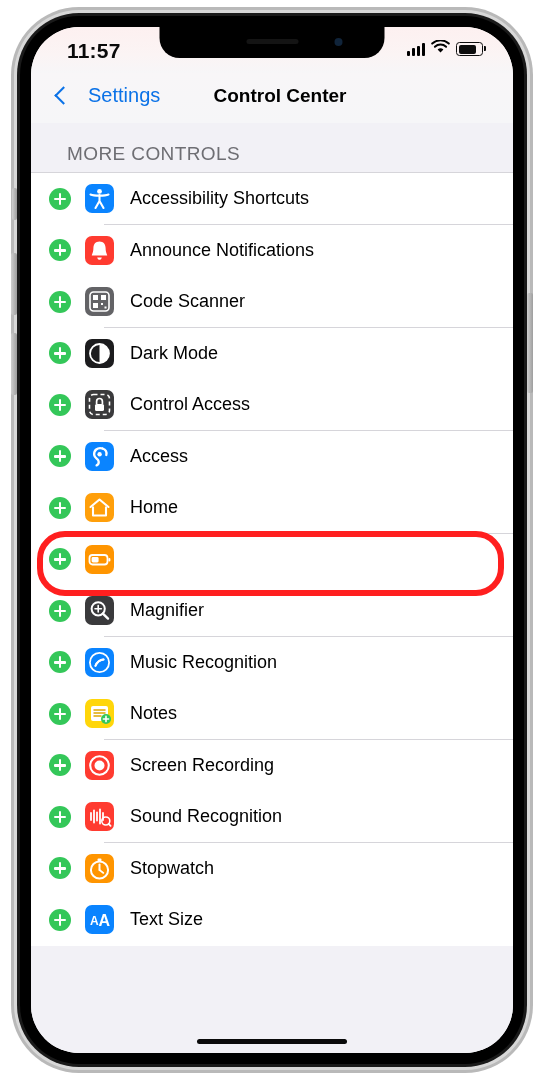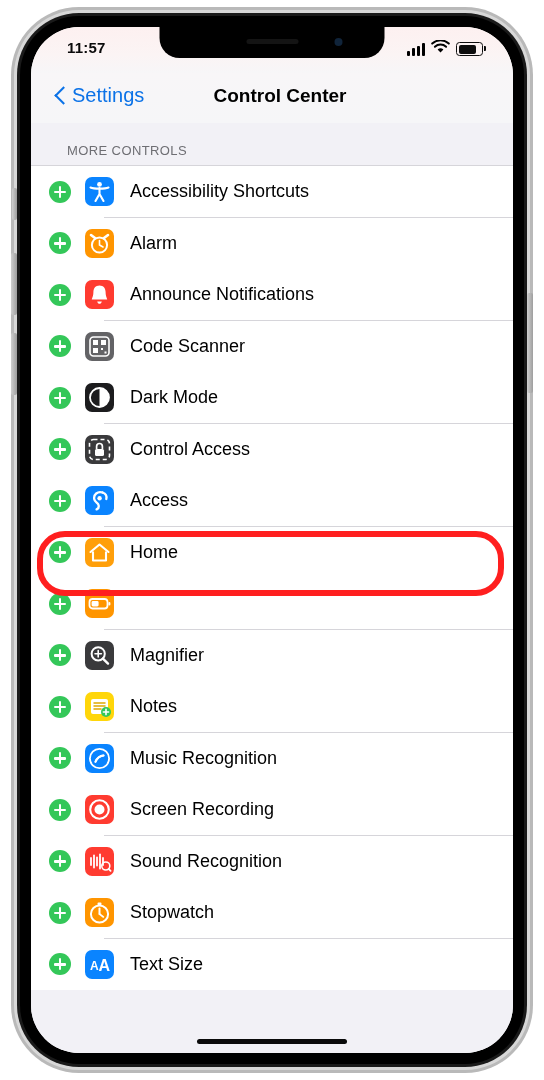--- a/index.html
+++ b/index.html
@@ -90,21 +90,21 @@
     position: absolute;
     top: 0; left: 0; right: 0;
     height: 46px;
     background: linear-gradient(180deg,#fdf0f0 0%, #fbf4f4 60%, #f7f6f8 100%);
     z-index: 30;
   }
   #status-time {
     position: absolute;
     left: 36px;
     top: 12px;
-    font-size: 15px;
+    font-size: 21px;
     font-weight: bold;
     color: #0a0a0a;
     letter-spacing: .2px;
   }
   #status-right {
     position: absolute;
     right: 30px;
     top: 13px;
     display: flex;
     align-items: center;
@@ -147,21 +147,21 @@
     height: 50px;
     background: linear-gradient(180deg,#f8f6f8 0%, #f6f6f8 100%);
     z-index: 25;
   }
   #back-button {
     position: absolute;
     left: 26px;
     top: 11px;
     display: flex;
     align-items: center;
-    gap: 0;
+    gap: 16px;
     color: #0b72e7;
     font-size: 20px;
     cursor: pointer;
   }
   #back-button .chev {
     width: 11px; height: 11px;
     border-left: 2.6px solid #0b72e7;
     border-bottom: 2.6px solid #0b72e7;
     transform: rotate(45deg);
     margin-right: 2px;
@@ -178,21 +178,21 @@
 
   
   #content {
     position: absolute;
     top: 96px; left: 0; right: 0; bottom: 0;
     background: #f2f1f6;
     overflow: hidden;
   }
   #section-header {
     padding: 20px 0 7px 36px;
-    font-size: 13px;
+    font-size: 19px;
     letter-spacing: .4px;
     color: #6e6e73;
   }
   #list {
     background: #ffffff;
     border-top: 0.5px solid #d6d5da;
   }
   .row {
     display: flex;
     align-items: center;
@@ -327,33 +327,20 @@
                 <circle cx="14.5" cy="7.4" r="2.4" fill="#fff"></circle>
                 <path d="M5.5 10.5 C9 12 20 12 23.5 10.5" stroke="#fff" stroke-width="2.1" fill="none" stroke-linecap="round"></path>
                 <path d="M14.5 11 L14.5 17 M14.5 17 L10.5 24 M14.5 17 L18.5 24" stroke="#fff" stroke-width="2.1" fill="none" stroke-linecap="round"></path>
               </svg>
             </div>
             <div class="row-label">Accessibility Shortcuts</div>
             <div class="sep"></div>
           </div>
           <div class="row">
             <div class="add-btn"></div>
-            <div class="app-icon" style="background: rgb(255, 149, 0);">
-              <svg width="29" height="29" viewBox="0 0 29 29">
-                <circle cx="14.5" cy="16" r="8.6" fill="#fff"></circle>
-                <circle cx="14.5" cy="16" r="6.6" fill="#ff9500"></circle>
-                <path d="M14.5 11.5 L14.5 16 L18 18" stroke="#fff" stroke-width="1.6" fill="none" stroke-linecap="round"></path>
-                <path d="M6 6 L10 9 M23 6 L19 9" stroke="#fff" stroke-width="2.6" stroke-linecap="round"></path>
-              </svg>
-            </div>
-            <div class="row-label">Alarm</div>
-            <div class="sep"></div>
-          </div>
-          <div class="row">
-            <div class="add-btn"></div>
             <div class="app-icon" style="background: rgb(255, 59, 48);">
               <svg width="29" height="29" viewBox="0 0 29 29">
                 <path d="M14.5 5.5 C10.6 5.5 8.4 8.3 8.4 12 C8.4 16.5 6.8 18.2 6.8 19.6 L22.2 19.6 C22.2 18.2 20.6 16.5 20.6 12 C20.6 8.3 18.4 5.5 14.5 5.5 Z" fill="#fff"></path>
                 <path d="M12.2 21.4 C12.6 23 13.5 23.8 14.5 23.8 C15.5 23.8 16.4 23 16.8 21.4 Z" fill="#fff"></path>
               </svg>
             </div>
             <div class="row-label">Announce Notifications</div>
             <div class="sep"></div>
           </div>
           <div class="row">
@@ -435,41 +422,41 @@
                 <circle cx="13.2" cy="12.8" r="6.6" fill="none" stroke="#fff" stroke-width="2"></circle>
                 <path d="M17.9 17.6 L23 22.6" stroke="#fff" stroke-width="2.4" stroke-linecap="round"></path>
                 <path d="M13.2 9.6 L13.2 16 M10 12.8 L16.4 12.8" stroke="#fff" stroke-width="1.6" stroke-linecap="round"></path>
               </svg>
             </div>
             <div class="row-label">Magnifier</div>
             <div class="sep"></div>
           </div>
           <div class="row">
             <div class="add-btn"></div>
+            <div class="app-icon" style="background: rgb(10, 132, 255);">
+              <svg width="29" height="29" viewBox="0 0 29 29">
+                <circle cx="14.5" cy="14.5" r="9.6" fill="none" stroke="#fff" stroke-width="1.8"></circle>
+                <path d="M10.5 17.8 C11.6 14.4 15.5 11.4 18.5 11.4" stroke="#fff" stroke-width="2" fill="none" stroke-linecap="round"></path>
+                <path d="M18.5 11.4 C17.4 14.8 13.5 17.8 10.5 17.8" stroke="#fff" stroke-width="2" fill="none" stroke-linecap="round" transform="rotate(180 14.5 14.6)"></path>
+              </svg>
+            </div>
+            <div class="row-label">Music Recognition</div>
+            <div class="sep"></div>
+          </div>
+          <div class="row">
+            <div class="add-btn"></div>
             <div class="app-icon" style="background: rgb(255, 214, 10);">
               <svg width="29" height="29" viewBox="0 0 29 29">
                 <rect x="6" y="7" width="17" height="15" rx="2" fill="#fff"></rect>
                 <path d="M9 11 H20 M9 14 H20 M9 17 H16" stroke="#e0a800" stroke-width="1.5" stroke-linecap="round"></path>
                 <circle cx="21" cy="20" r="5" fill="#34c759"></circle>
                 <path d="M21 17.4 V22.6 M18.4 20 H23.6" stroke="#fff" stroke-width="1.6" stroke-linecap="round"></path>
               </svg>
             </div>
             <div class="row-label">Notes</div>
-            <div class="sep"></div>
-          </div>
-          <div class="row">
-            <div class="add-btn"></div>
-            <div class="app-icon" style="background: rgb(10, 132, 255);">
-              <svg width="29" height="29" viewBox="0 0 29 29">
-                <circle cx="14.5" cy="14.5" r="9.6" fill="none" stroke="#fff" stroke-width="1.8"></circle>
-                <path d="M10.5 17.8 C11.6 14.4 15.5 11.4 18.5 11.4" stroke="#fff" stroke-width="2" fill="none" stroke-linecap="round"></path>
-                <path d="M18.5 11.4 C17.4 14.8 13.5 17.8 10.5 17.8" stroke="#fff" stroke-width="2" fill="none" stroke-linecap="round" transform="rotate(180 14.5 14.6)"></path>
-              </svg>
-            </div>
-            <div class="row-label">Music Recognition</div>
             <div class="sep"></div>
           </div>
           <div class="row">
             <div class="add-btn"></div>
             <div class="app-icon" style="background: rgb(255, 59, 48);">
               <svg width="29" height="29" viewBox="0 0 29 29">
                 <circle cx="14.5" cy="14.5" r="9.3" fill="none" stroke="#fff" stroke-width="2.1"></circle>
                 <circle cx="14.5" cy="14.5" r="5" fill="#fff"></circle>
               </svg>
             </div>

